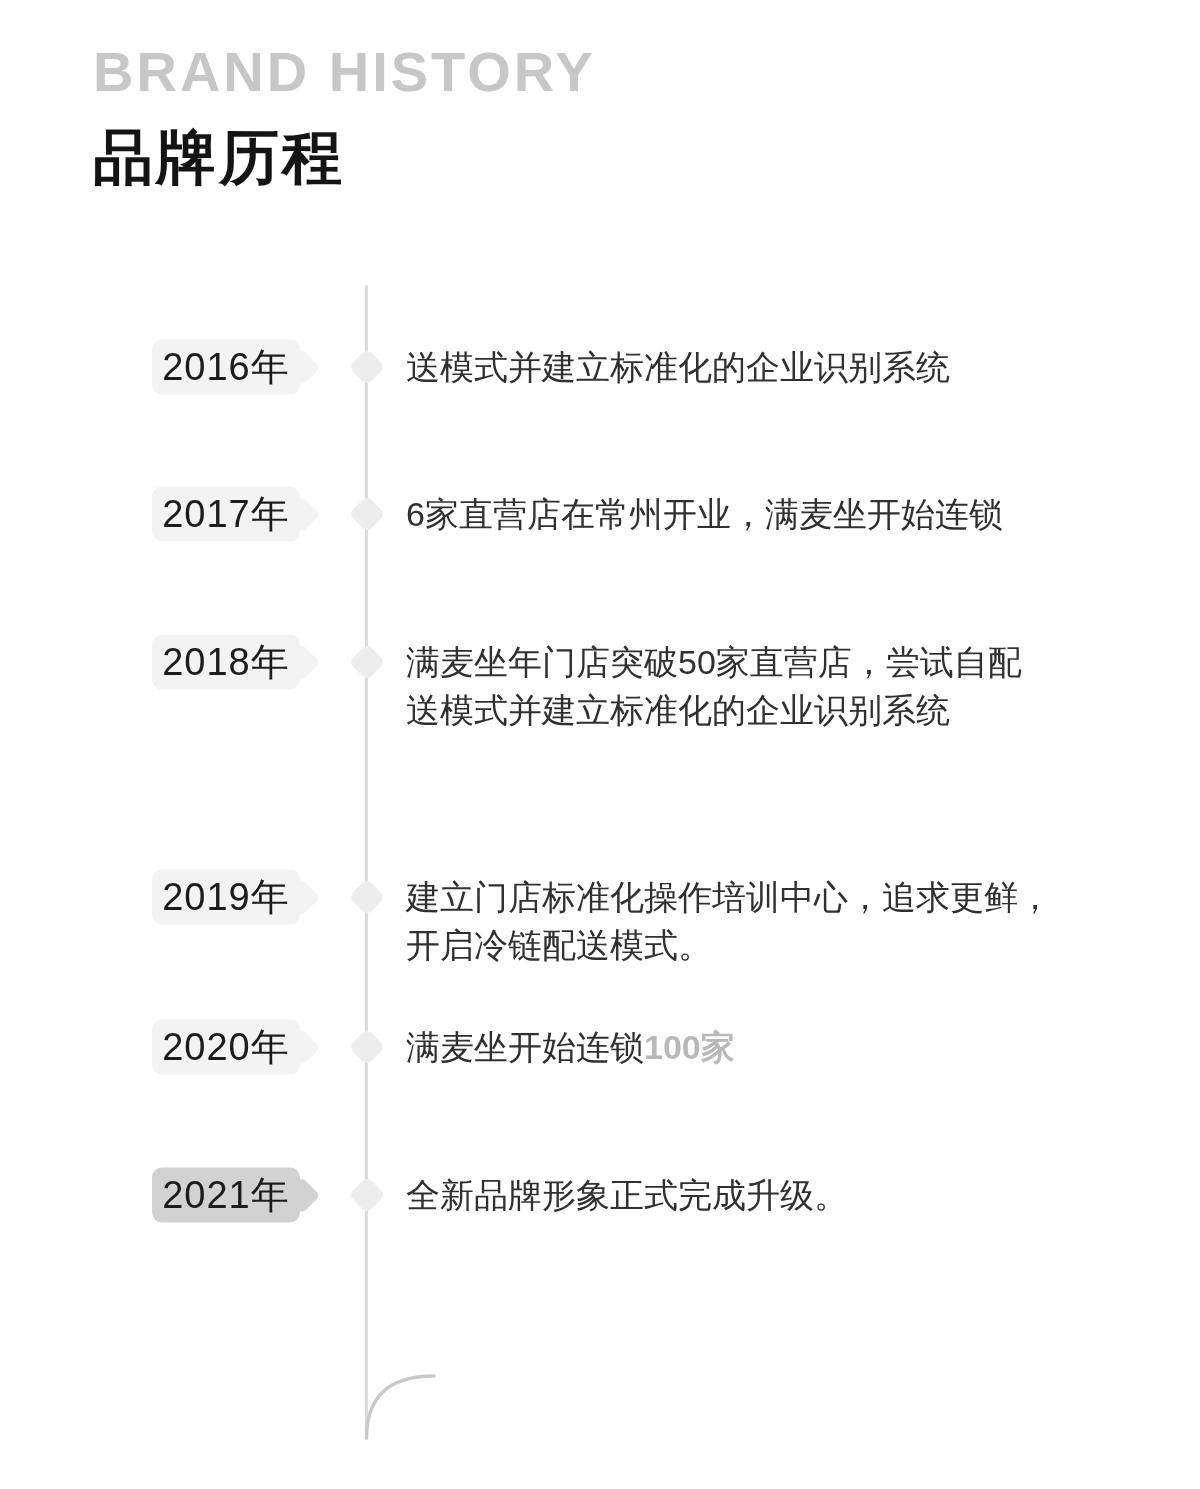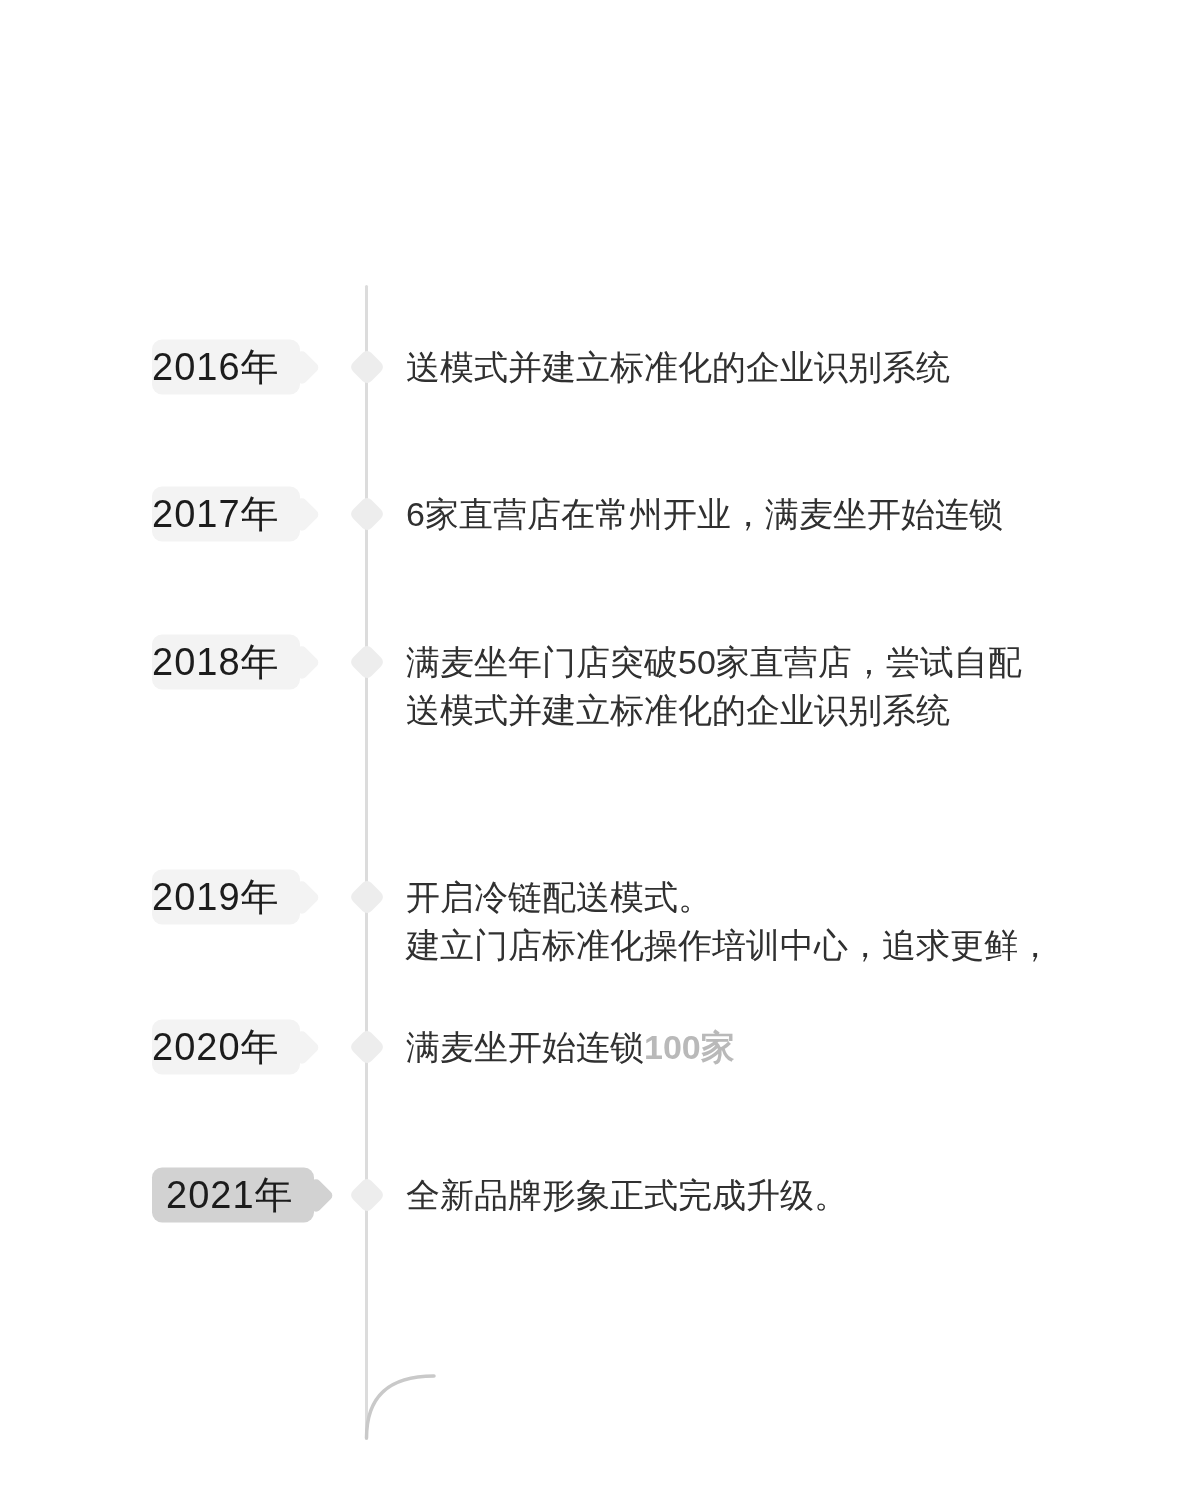--- a/index.html
+++ b/index.html
@@ -46,23 +46,23 @@
     position: absolute;
     left: 152px;
     top: 0;
     transform: translateY(-50%);
     width: 148px;
     height: 55px;
     background: var(--tag-bg-light, #f3f3f3);
     border-radius: 10px;
     display: flex;
     align-items: center;
-    justify-content: flex-start;
+    justify-content: center;
   }
-  .year-tag.dark { background: var(--tag-bg-dark, #d2d2d2); padding-left: 14px; }
+  .year-tag.dark { background: var(--tag-bg-dark, #d2d2d2); }
   .tag-arrow {
     position: absolute;
     right: -15px;
     top: 50%;
     width: 26px;
     height: 26px;
     transform: translateY(-50%) rotate(45deg);
     background: inherit;
     border-radius: 5px;
     z-index: 0;
@@ -93,20 +93,24 @@
     font-size: 34px;
     color: var(--body-text, #303030);
     white-space: nowrap;
   }
   .hl { color: var(--highlight-gray, #b9b9b9); font-weight: 700; }
 </style>
 </head>
 <body>
 
 <div class="page">
+  <div class="header">
+    <div class="title-en">BRAND HISTORY</div>
+    <div class="title-zh">品牌历程</div>
+  </div>
 
   <div class="tl-line"></div>
 
   <svg class="tl-curve" width="1200" height="1489" viewBox="0 0 1200 1489">
     <path d="M 366.5 1438 C 366.5 1399 386 1376 434 1376" fill="none" stroke-width="3.5" stroke-linecap="round"></path>
   </svg>
 
   <div>
       <div class="tl-row" style="top: 367px;">
         <div class="year-tag">
@@ -139,22 +143,22 @@
           <div class="desc-line"><span>送模式并建立标准化的企业识别系统</span></div>
         </div>
       </div>
       <div class="tl-row" style="top: 897px;">
         <div class="year-tag">
           <span class="tag-arrow"></span>
           <span class="year-label">2019年</span>
         </div>
         <span class="tl-dot"></span>
         <div class="desc">
+          <div class="desc-line"><span>建立门店标准化操作培训中心，追求更鲜，</span></div>
           <div class="desc-line"><span>开启冷链配送模式。</span></div>
-          <div class="desc-line"><span>建立门店标准化操作培训中心，追求更鲜，</span></div>
         </div>
       </div>
       <div class="tl-row" style="top: 1047px;">
         <div class="year-tag">
           <span class="tag-arrow"></span>
           <span class="year-label">2020年</span>
         </div>
         <span class="tl-dot"></span>
         <div class="desc">
           <div class="desc-line"><span>满麦坐开始连锁</span><span class="hl">100家</span></div>

